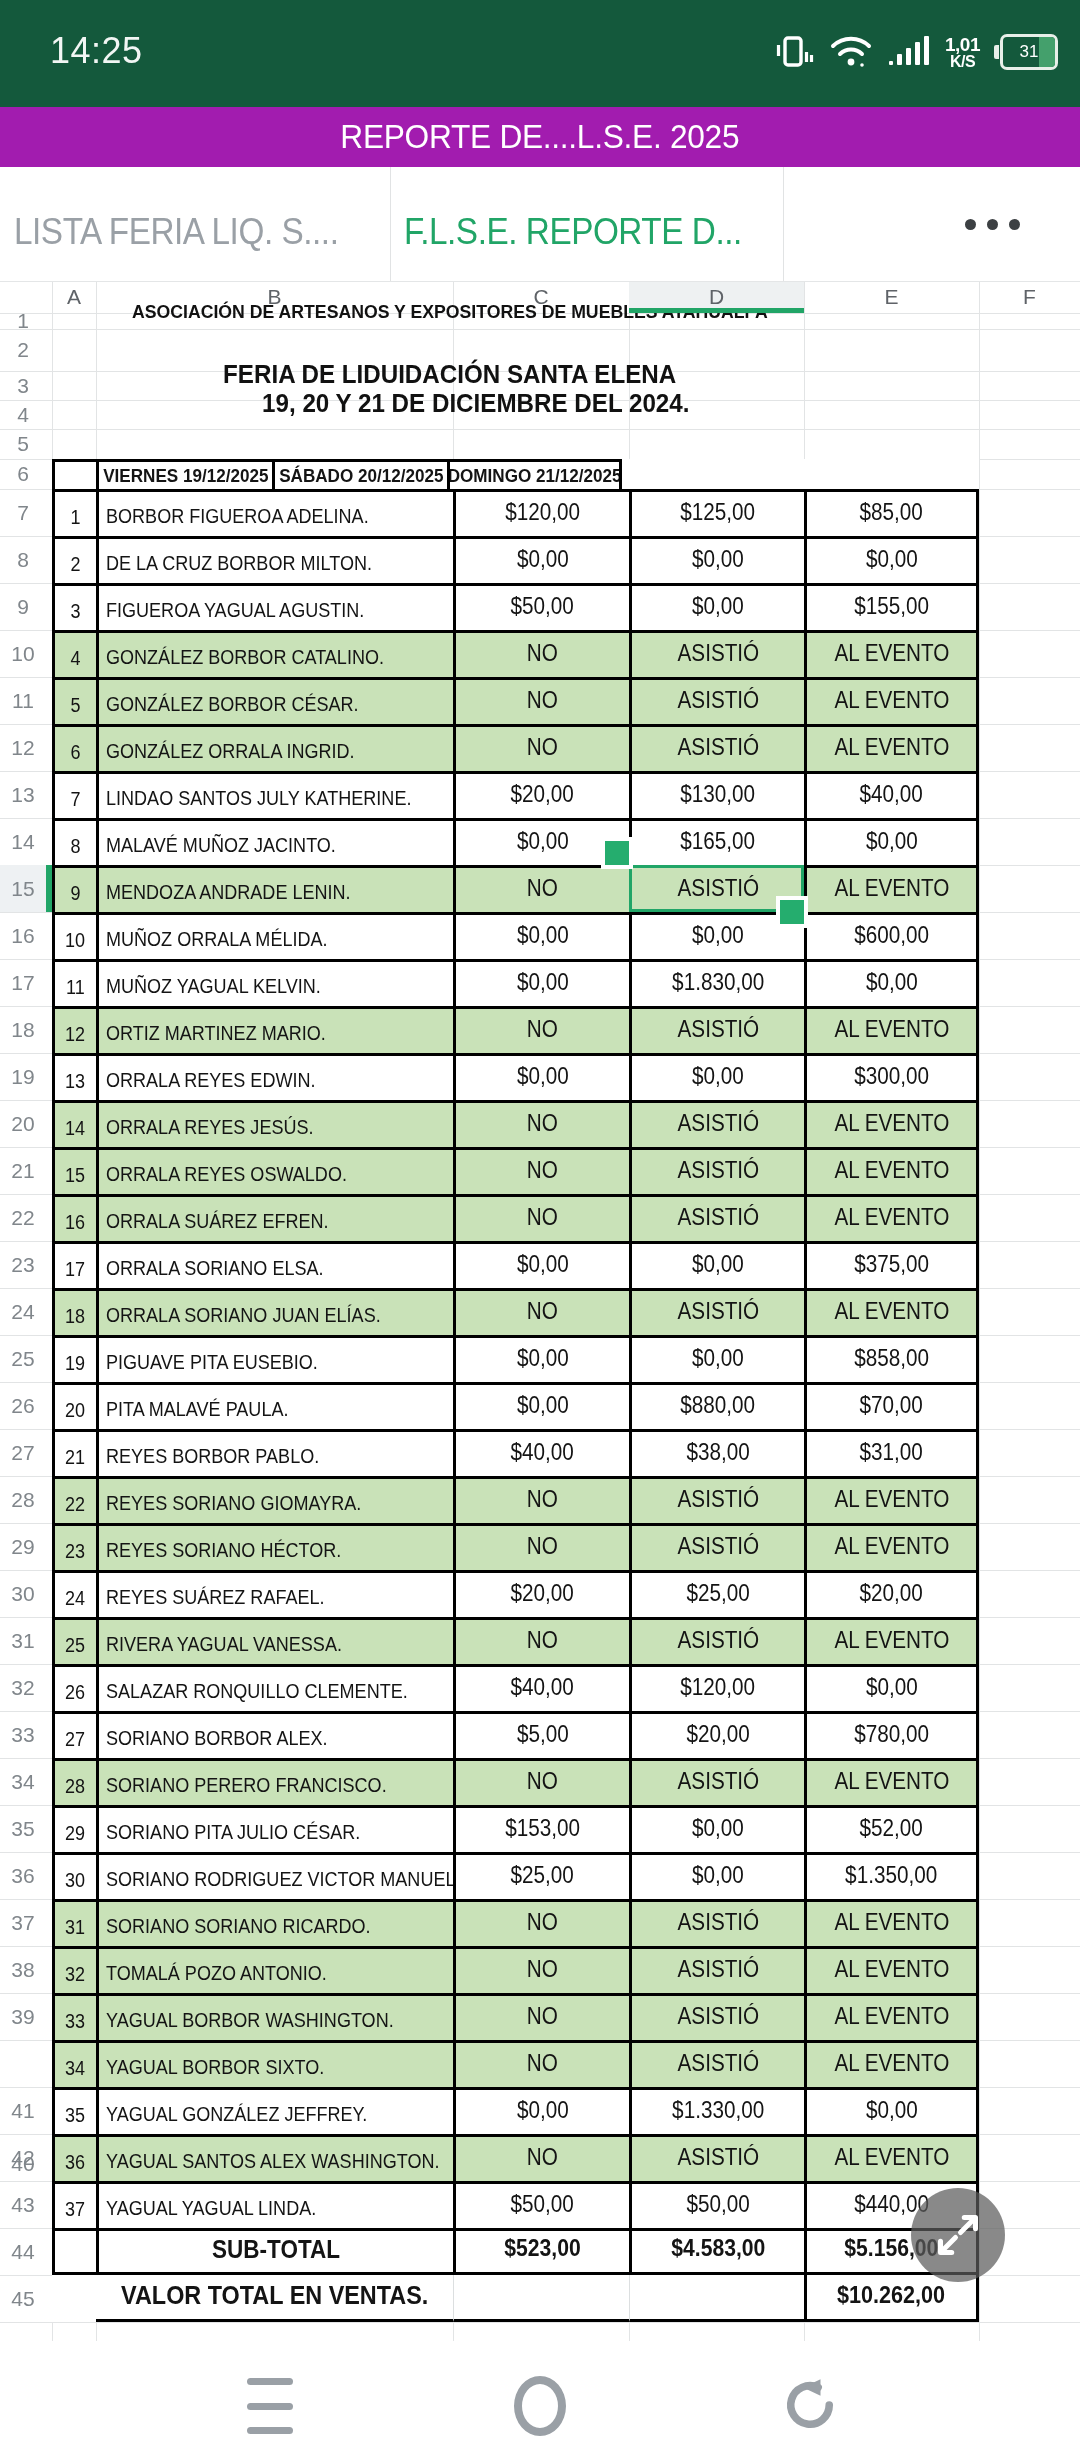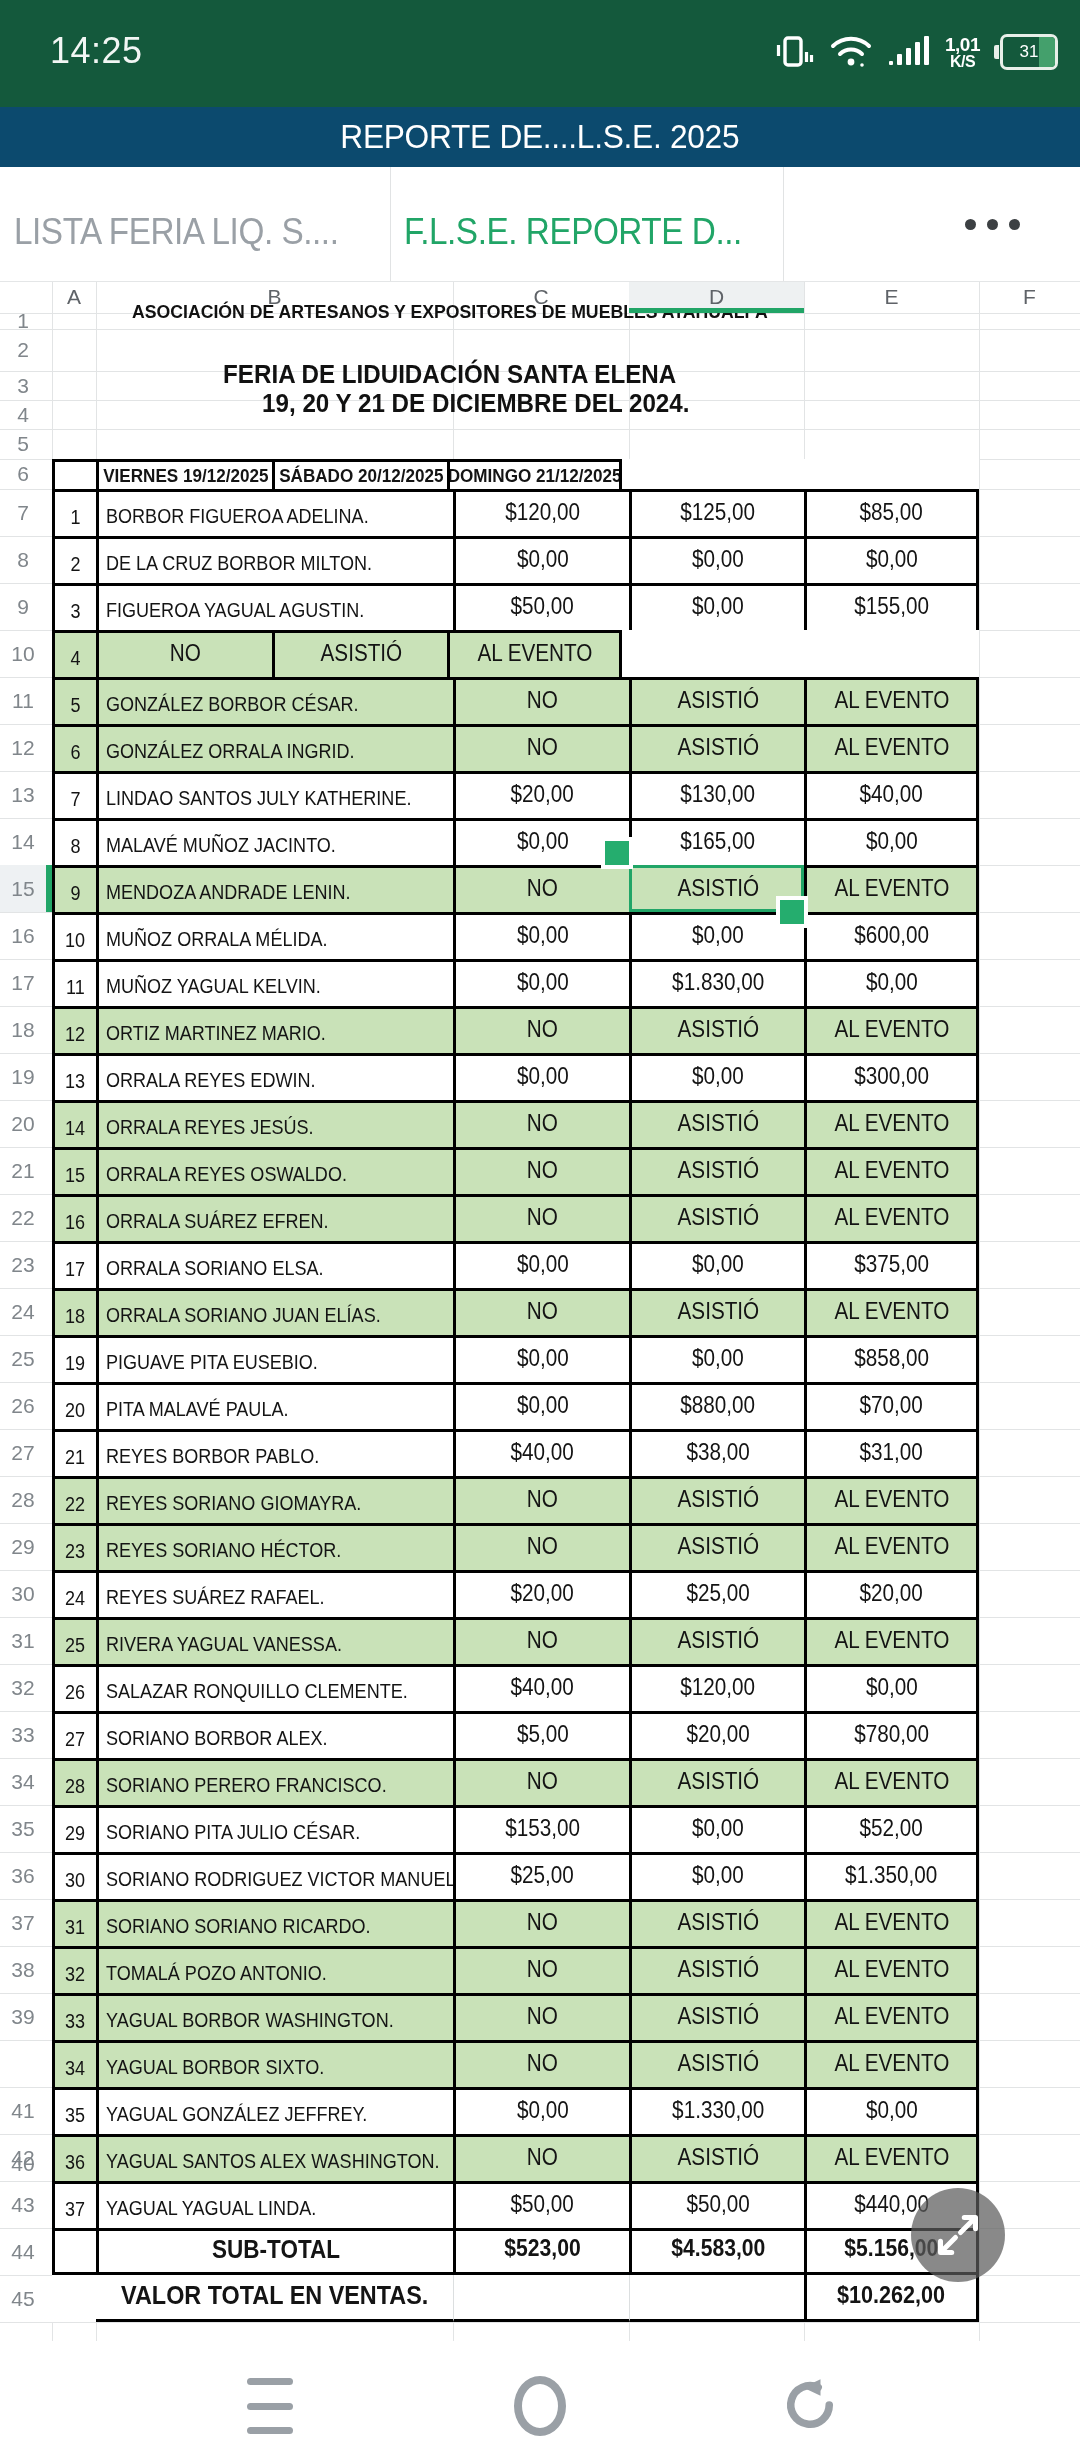--- a/index.html
+++ b/index.html
@@ -16,21 +16,21 @@
   .spd{display:flex;flex-direction:column;align-items:center;line-height:1;color:#fff;}
   .spd b{font-size:19px;font-weight:700;letter-spacing:-.5px;}
   .spd span{font-size:16px;font-weight:700;letter-spacing:-.5px;}
   #battery{display:flex;align-items:center;}
   #batt-tip{width:5px;height:14px;background:#e8efe9;border-radius:2px 0 0 2px;margin-right:1px;}
   #batt-body{width:52px;height:30px;border:3px solid #e8efe9;border-radius:7px;position:relative;
     display:flex;align-items:center;justify-content:center;overflow:hidden;}
   #batt-fill{position:absolute;right:0;top:0;bottom:0;width:30%;background:#44a06c;}
   #batt-num{position:relative;font-size:17px;color:#fff;z-index:1;}
   
-  #titlebar{position:absolute;left:0;top:107px;width:1080px;height:60px;background:#0c4a6e;z-index:20;
+  #titlebar{position:absolute;left:0;top:107px;width:1080px;height:60px;background:#a21caf;z-index:20;
     display:flex;align-items:center;justify-content:center;}
   #titlebar .t{color:#fff;font-size:33px;letter-spacing:-.3px;transform:scaleX(.96);}
   
   #tabstrip{position:absolute;left:0;top:167px;width:1080px;height:114px;background:#fff;z-index:15;
     border-bottom:1px solid #e4e6e7;}
   .tabdiv{position:absolute;top:0;bottom:0;width:1px;background:#e1e3e4;}
   .tab{position:absolute;top:8px;height:114px;display:flex;align-items:center;}
   .tab .lbl{font-size:37px;letter-spacing:-.5px;transform:scaleX(.9);transform-origin:left center;white-space:nowrap;}
   #tab1{left:14px;width:370px;}
   #tab1 .lbl{color:#9aa0a6;}
@@ -343,20 +343,23 @@
           <span class="cond">$0,00</span>
         </div>
         <div class="tc cE last">
           <span class="cond">$155,00</span>
         </div>
       </div>
       <div class="trow green">
         <div class="tc cA">
           <span class="cond">4</span>
         </div>
+        <div class="tc cB">
+          <span class="condL">GONZÁLEZ BORBOR CATALINO.</span>
+        </div>
         <div class="tc cC">
           <span class="cond">NO</span>
         </div>
         <div class="tc cD">
           <span class="cond">ASISTIÓ</span>
         </div>
         <div class="tc cE last">
           <span class="cond">AL EVENTO</span>
         </div>
       </div>

